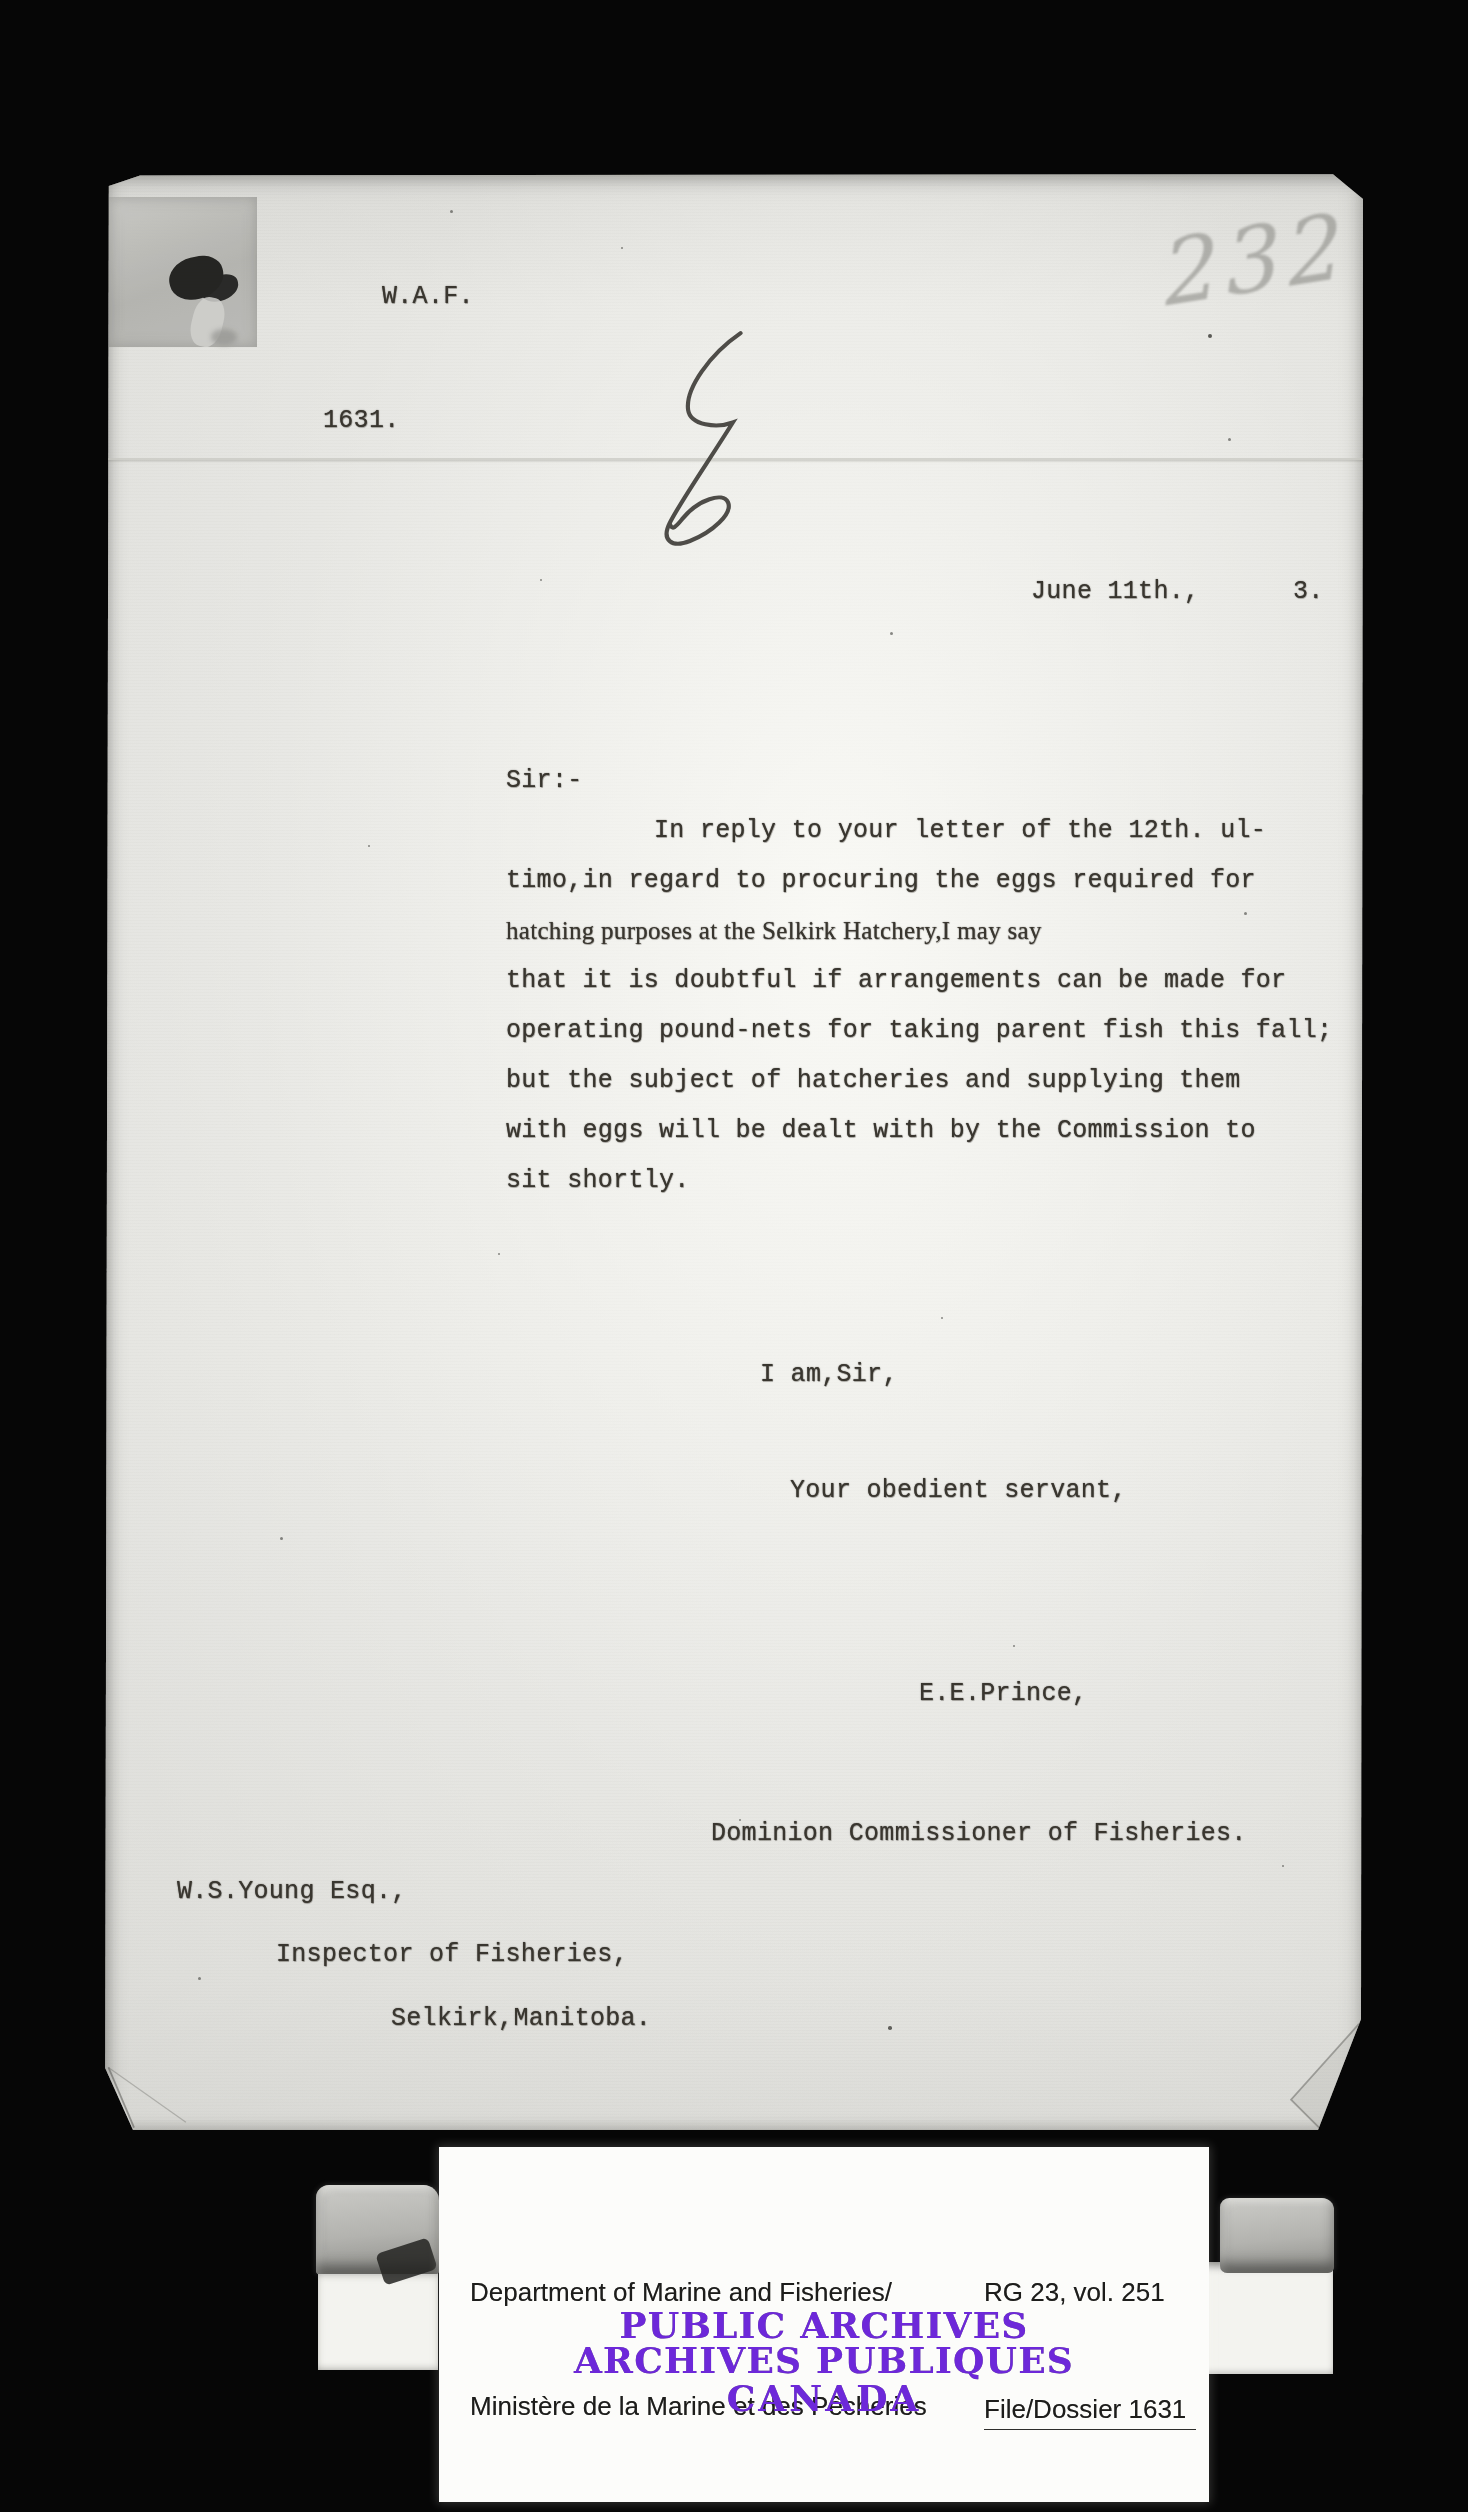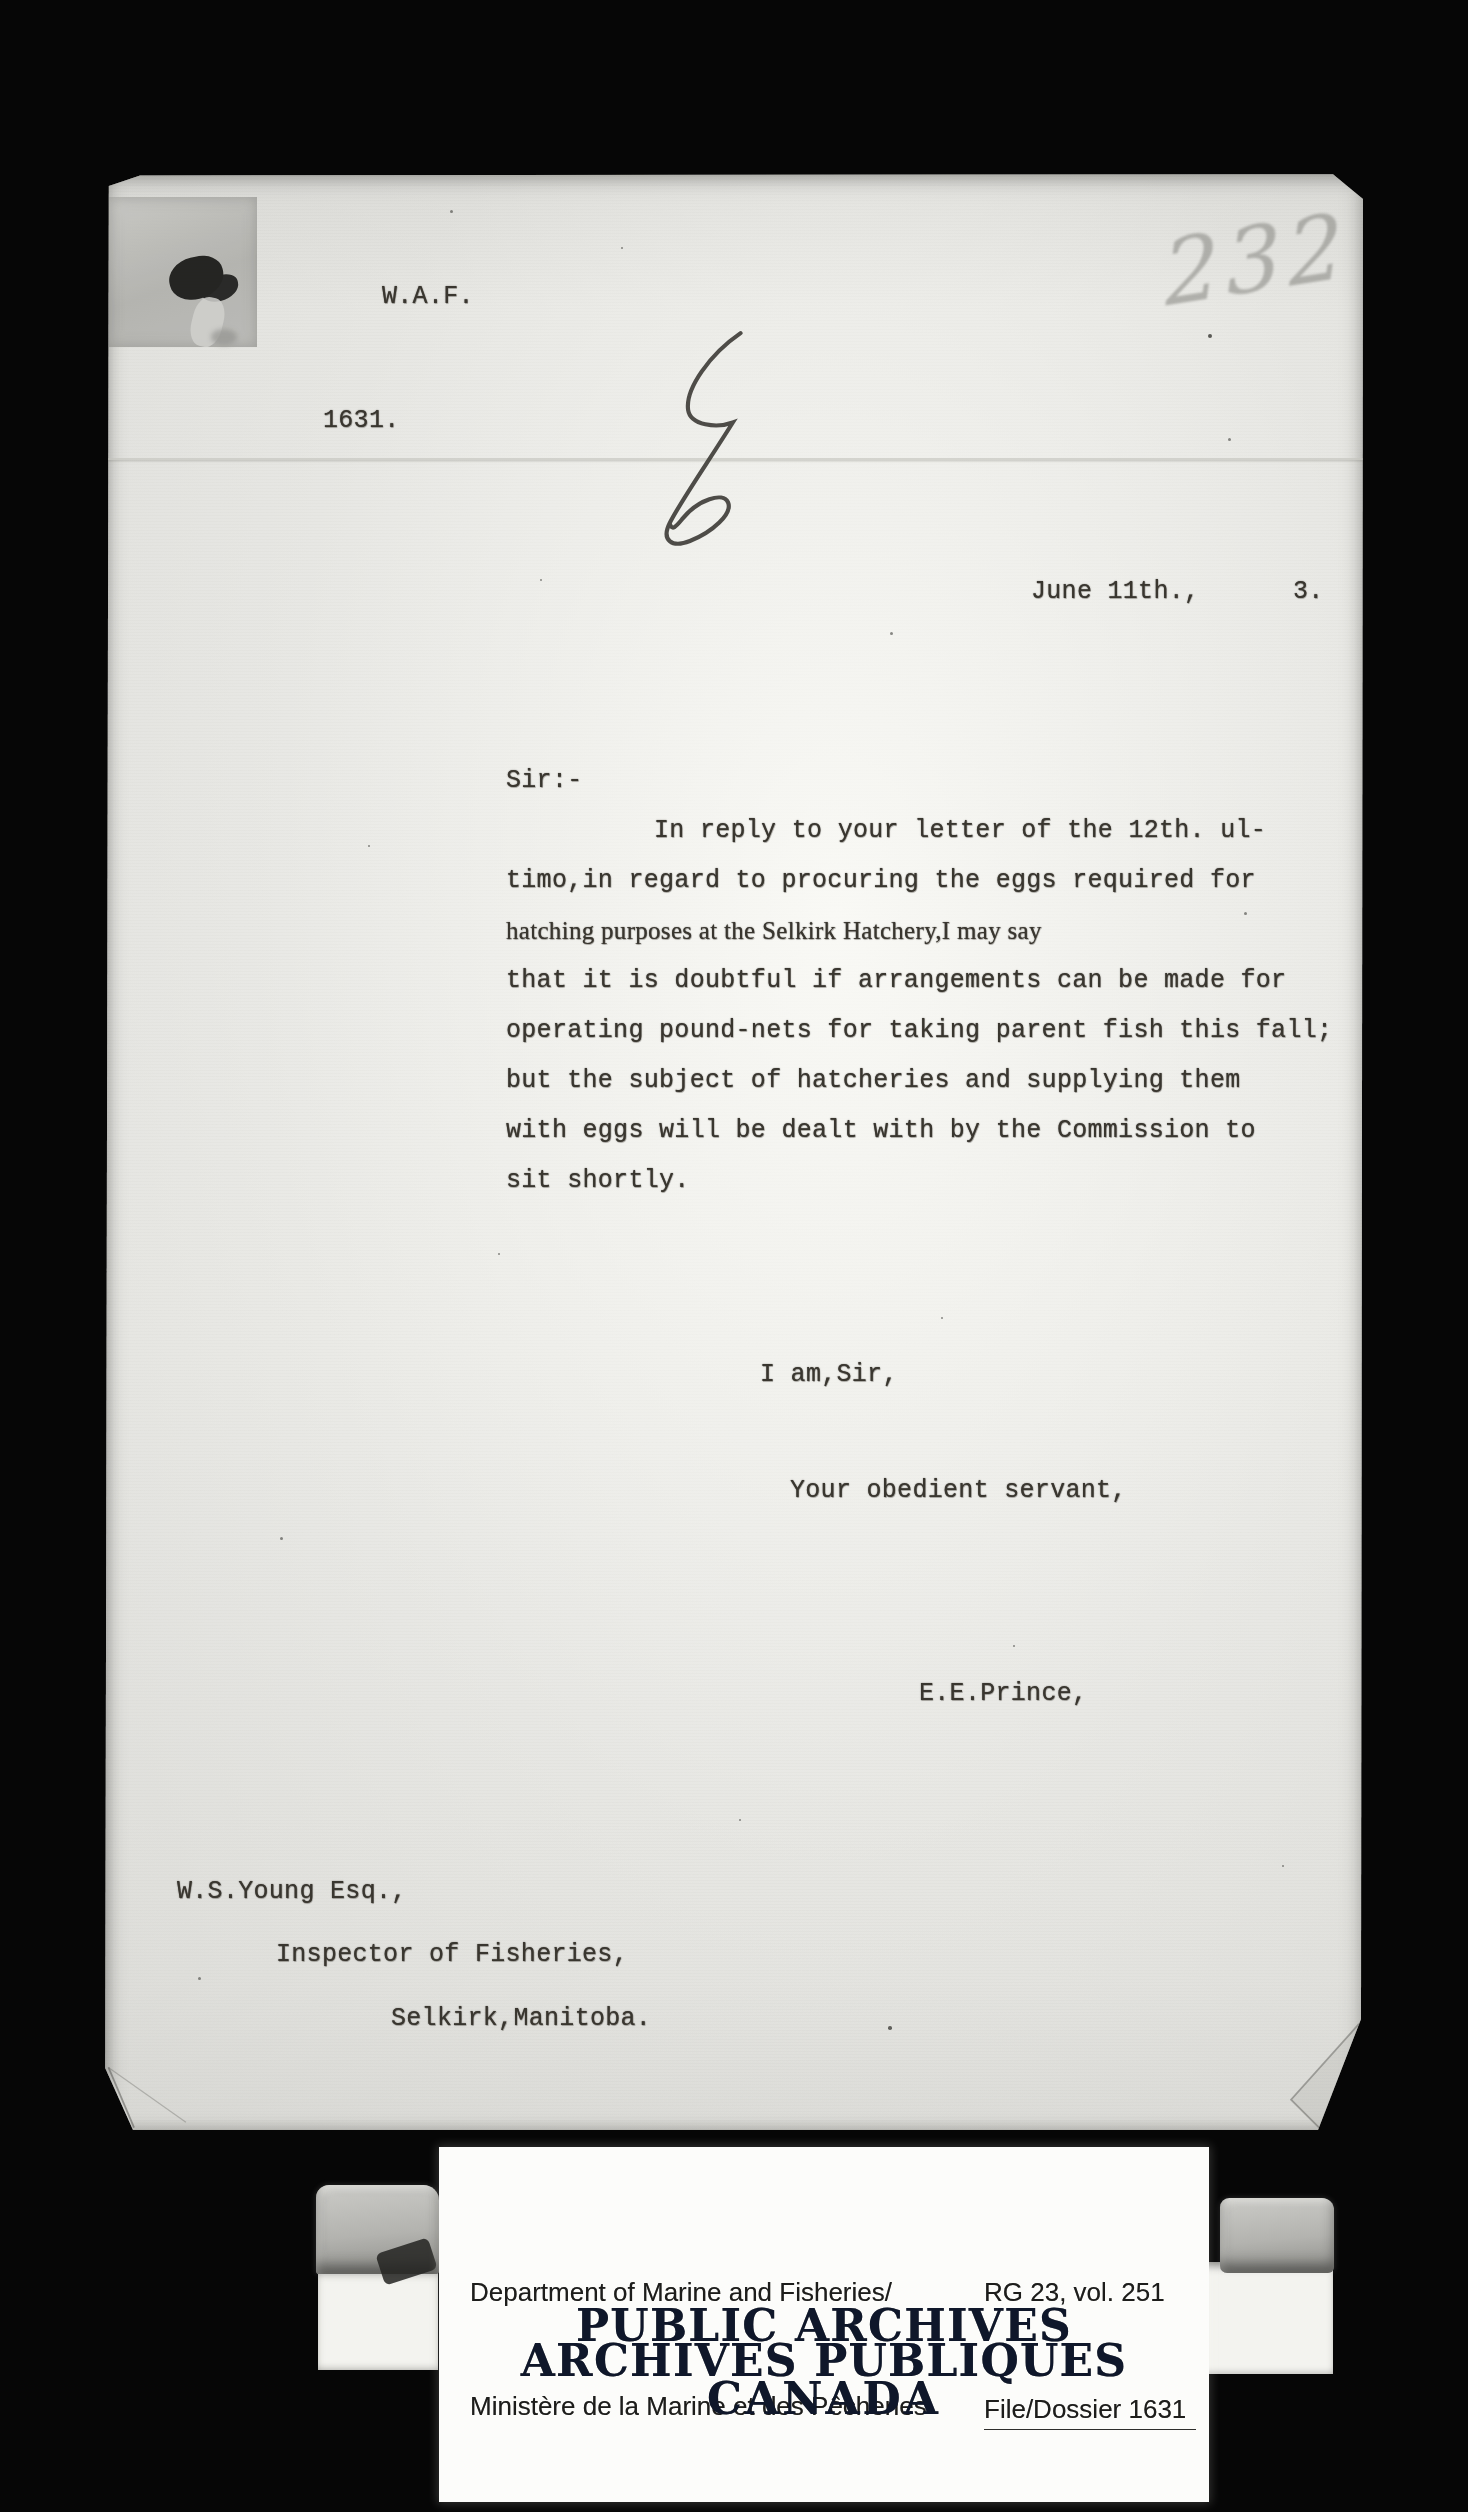--- a/index.html
+++ b/index.html
@@ -41,22 +41,22 @@
   
   .label-card{position:absolute;left:439px;top:2147px;width:770px;height:355px;background:#fcfcfa;
               box-shadow:0 0 9.5px 1.8px rgba(248,248,242,.18);
               font-family:"Liberation Sans",sans-serif;color:#1d1d1b;}
   .dept-block{position:absolute;left:31px;top:50px;font-size:26px;line-height:38px;
               text-shadow:0 0 0.6px rgba(0,0,0,.45);white-space:pre;}
   .rg-block{position:absolute;left:545px;top:48px;font-size:26px;line-height:39px;
             text-shadow:0 0 0.6px rgba(0,0,0,.45);white-space:pre;}
   .rg-file-underline{display:inline-block;border-bottom:1.8px solid #2e2e2c;padding-right:9.5px;}
   .serif-block{position:absolute;left:0;top:161px;width:100%;text-align:center;
-               font-family:"DejaVu Serif",serif;font-weight:700;color:#0f172a;
-               font-size:44px;line-height:35px;letter-spacing:1.2px;
+               font-family:"DejaVu Serif",serif;font-weight:700;color:#6d28d9;
+               font-size:36px;line-height:35px;letter-spacing:1.2px;
                text-shadow:0 0 0.6px rgba(0,0,0,.5);}
   .serif-block .country{margin-top:3px;letter-spacing:3px;}
   .roll{position:absolute;background:linear-gradient(175deg,#cbcbc7 0%,#b3b3af 55%,#8d8d89 100%);
         box-shadow:inset 0 -9.5px 12px rgba(42,42,40,.5),inset 3.6px 3px 7.2px rgba(250,250,246,.5),0 0 6px rgba(230,230,226,.18);}
   .roll-left{left:316px;top:2185px;width:123px;height:89px;border-radius:13px 15.5px 3.6px 3.6px;}
   .roll-left::after{content:"";position:absolute;right:4.8px;bottom:-3.6px;width:55px;height:33px;background:#232321;
                     transform:rotate(-18deg);border-radius:6px;opacity:.85;}
   .roll-right{left:1220px;top:2198px;width:114px;height:75px;border-radius:9.5px 12px 6px 7.2px;}
   .wing{position:absolute;background:#f3f3ef;box-shadow:0 0 6px rgba(235,235,230,.2);}
   .wing-left{left:318px;top:2270px;width:120px;height:100px;
@@ -96,20 +96,21 @@
       <span class="ln typed" style="position:static;">that it is doubtful if arrangements can be made for</span>
       <span class="ln typed" style="position:static;">operating pound-nets for taking parent fish this fall;</span>
       <span class="ln typed" style="position:static;">but the subject of hatcheries and supplying them</span>
       <span class="ln typed" style="position:static;">with eggs will be dealt with by the Commission to</span>
       <span class="ln typed" style="position:static;">sit shortly.</span>
     </div>
 
     <div class="typed" style="left:656px;top:1187px;">I am,Sir,</div>
     <div class="typed" style="left:686px;top:1303px;">Your obedient servant,</div>
     <div class="typed" style="left:815px;top:1506px;">E.E.Prince,</div>
+    <div class="typed" style="left:607px;top:1646px;">Dominion Commissioner of Fisheries.</div>
 
     <div class="typed" style="left:73px;top:1704px;">W.S.Young Esq.,</div>
     <div class="typed" style="left:172px;top:1767px;">Inspector of Fisheries,</div>
     <div class="typed" style="left:287px;top:1831px;">Selkirk,Manitoba.</div>
   </div>
 
   <svg class="overlay-svg" width="1468" height="2512" viewBox="0 0 2464 4216">
     <path d="M1243,559 C1192,594 1150,652 1155,688 C1159,714 1203,719 1230,709
              C1192,770 1140,845 1124,878 C1110,906 1127,920 1158,908
              C1196,893 1230,862 1222,843 C1214,825 1172,838 1146,870

